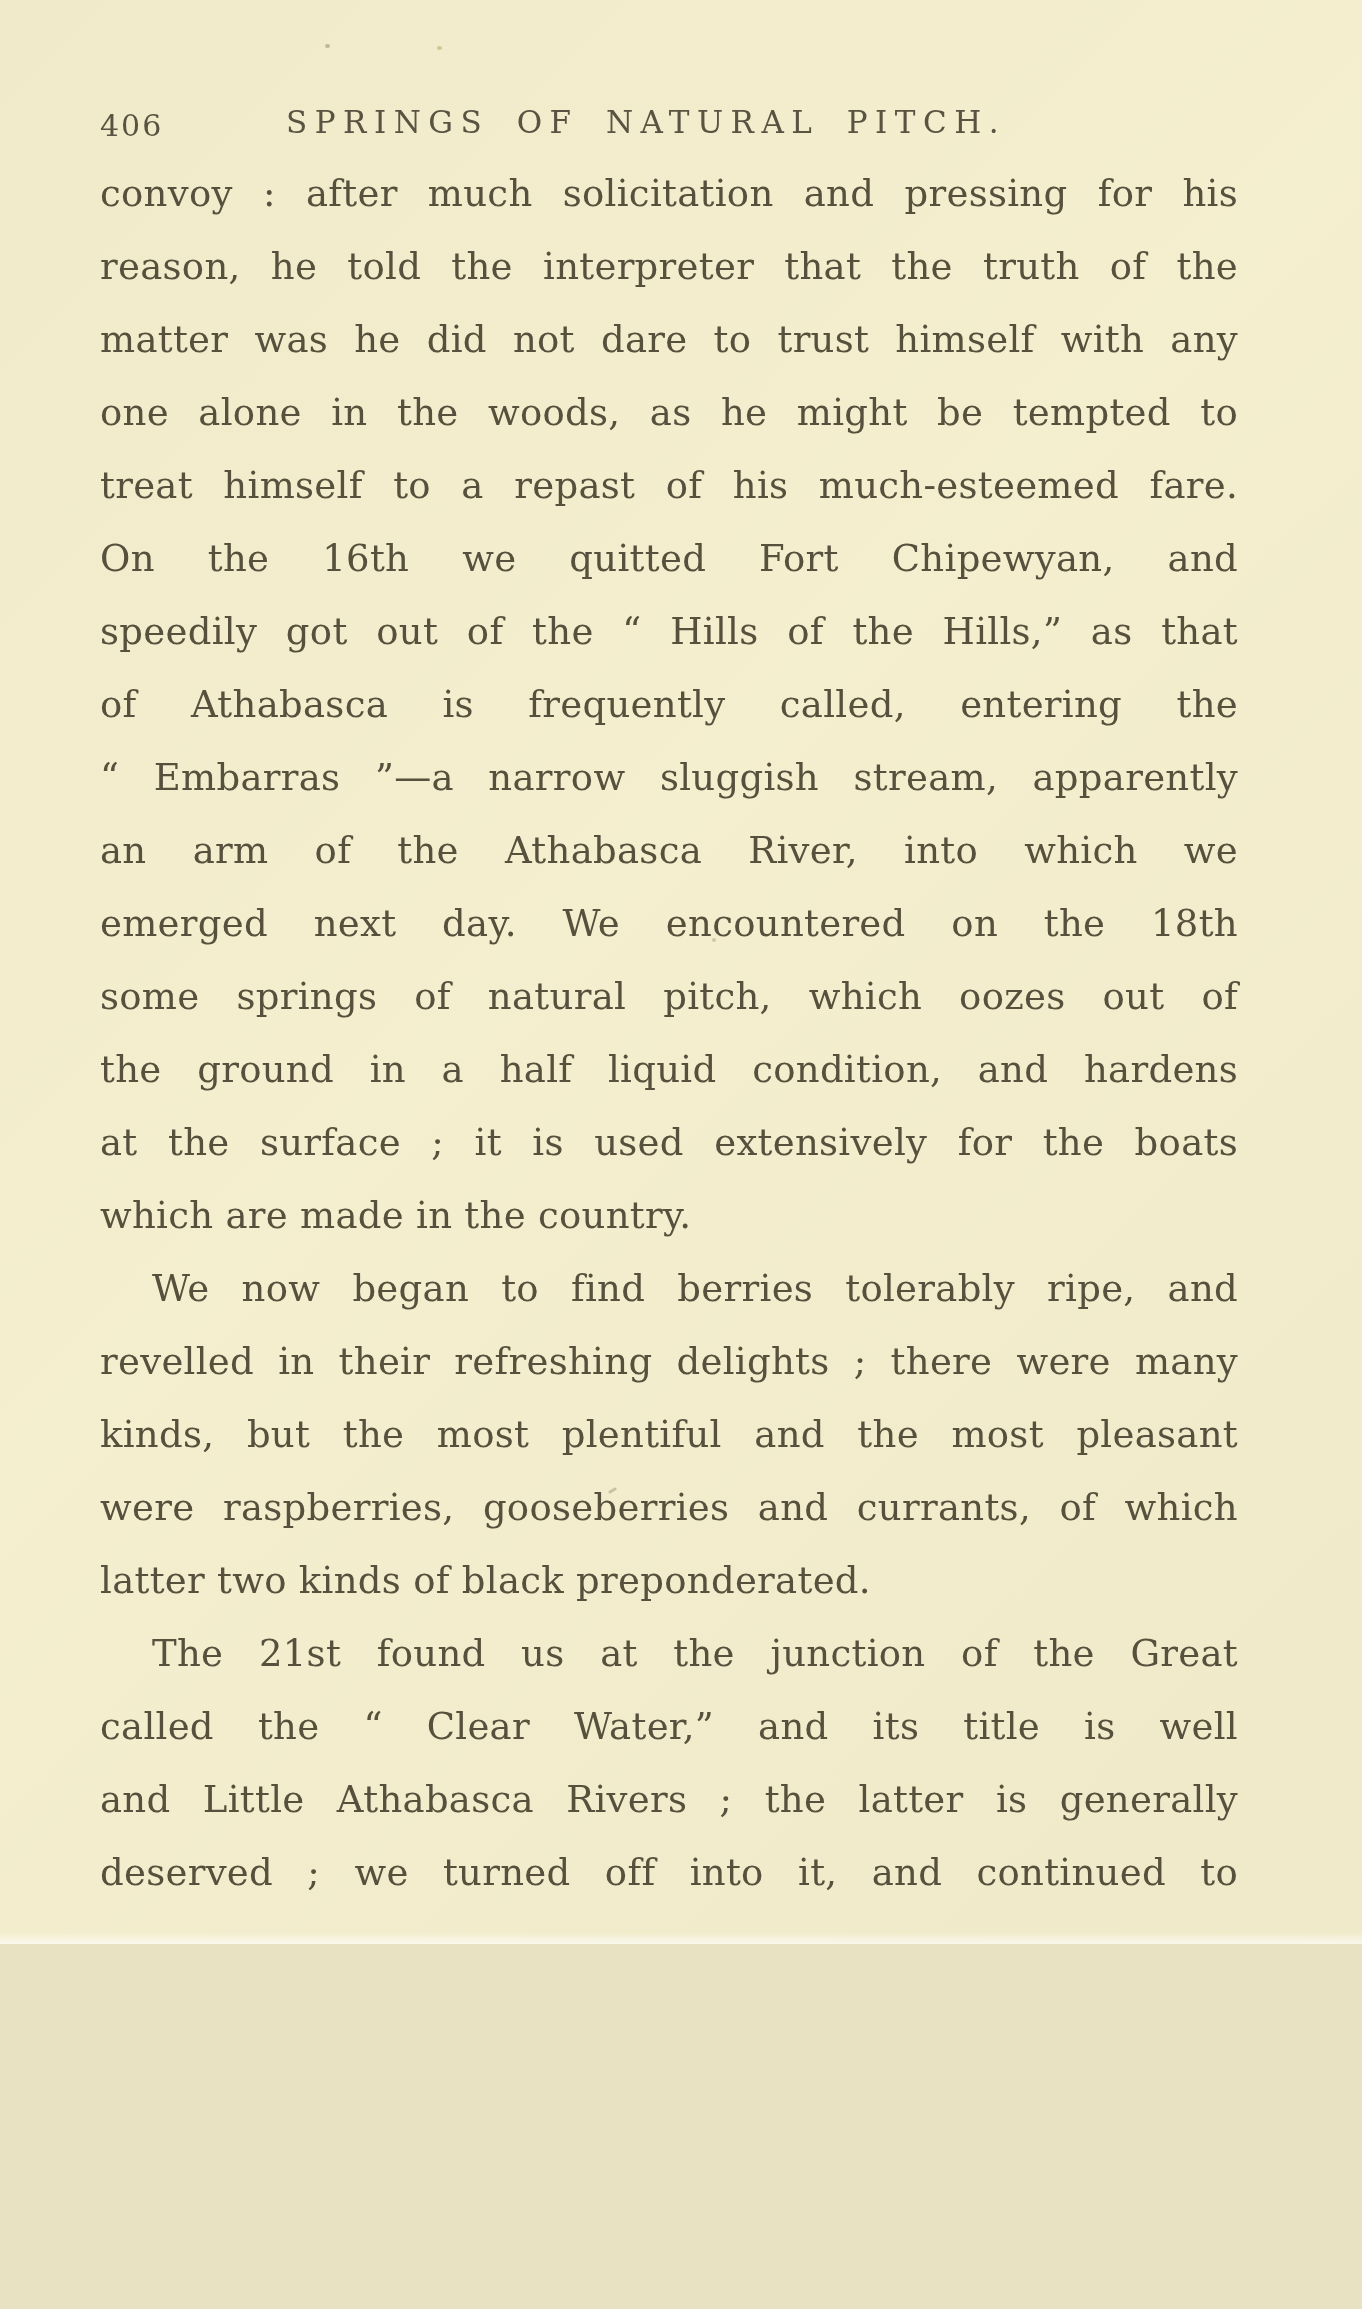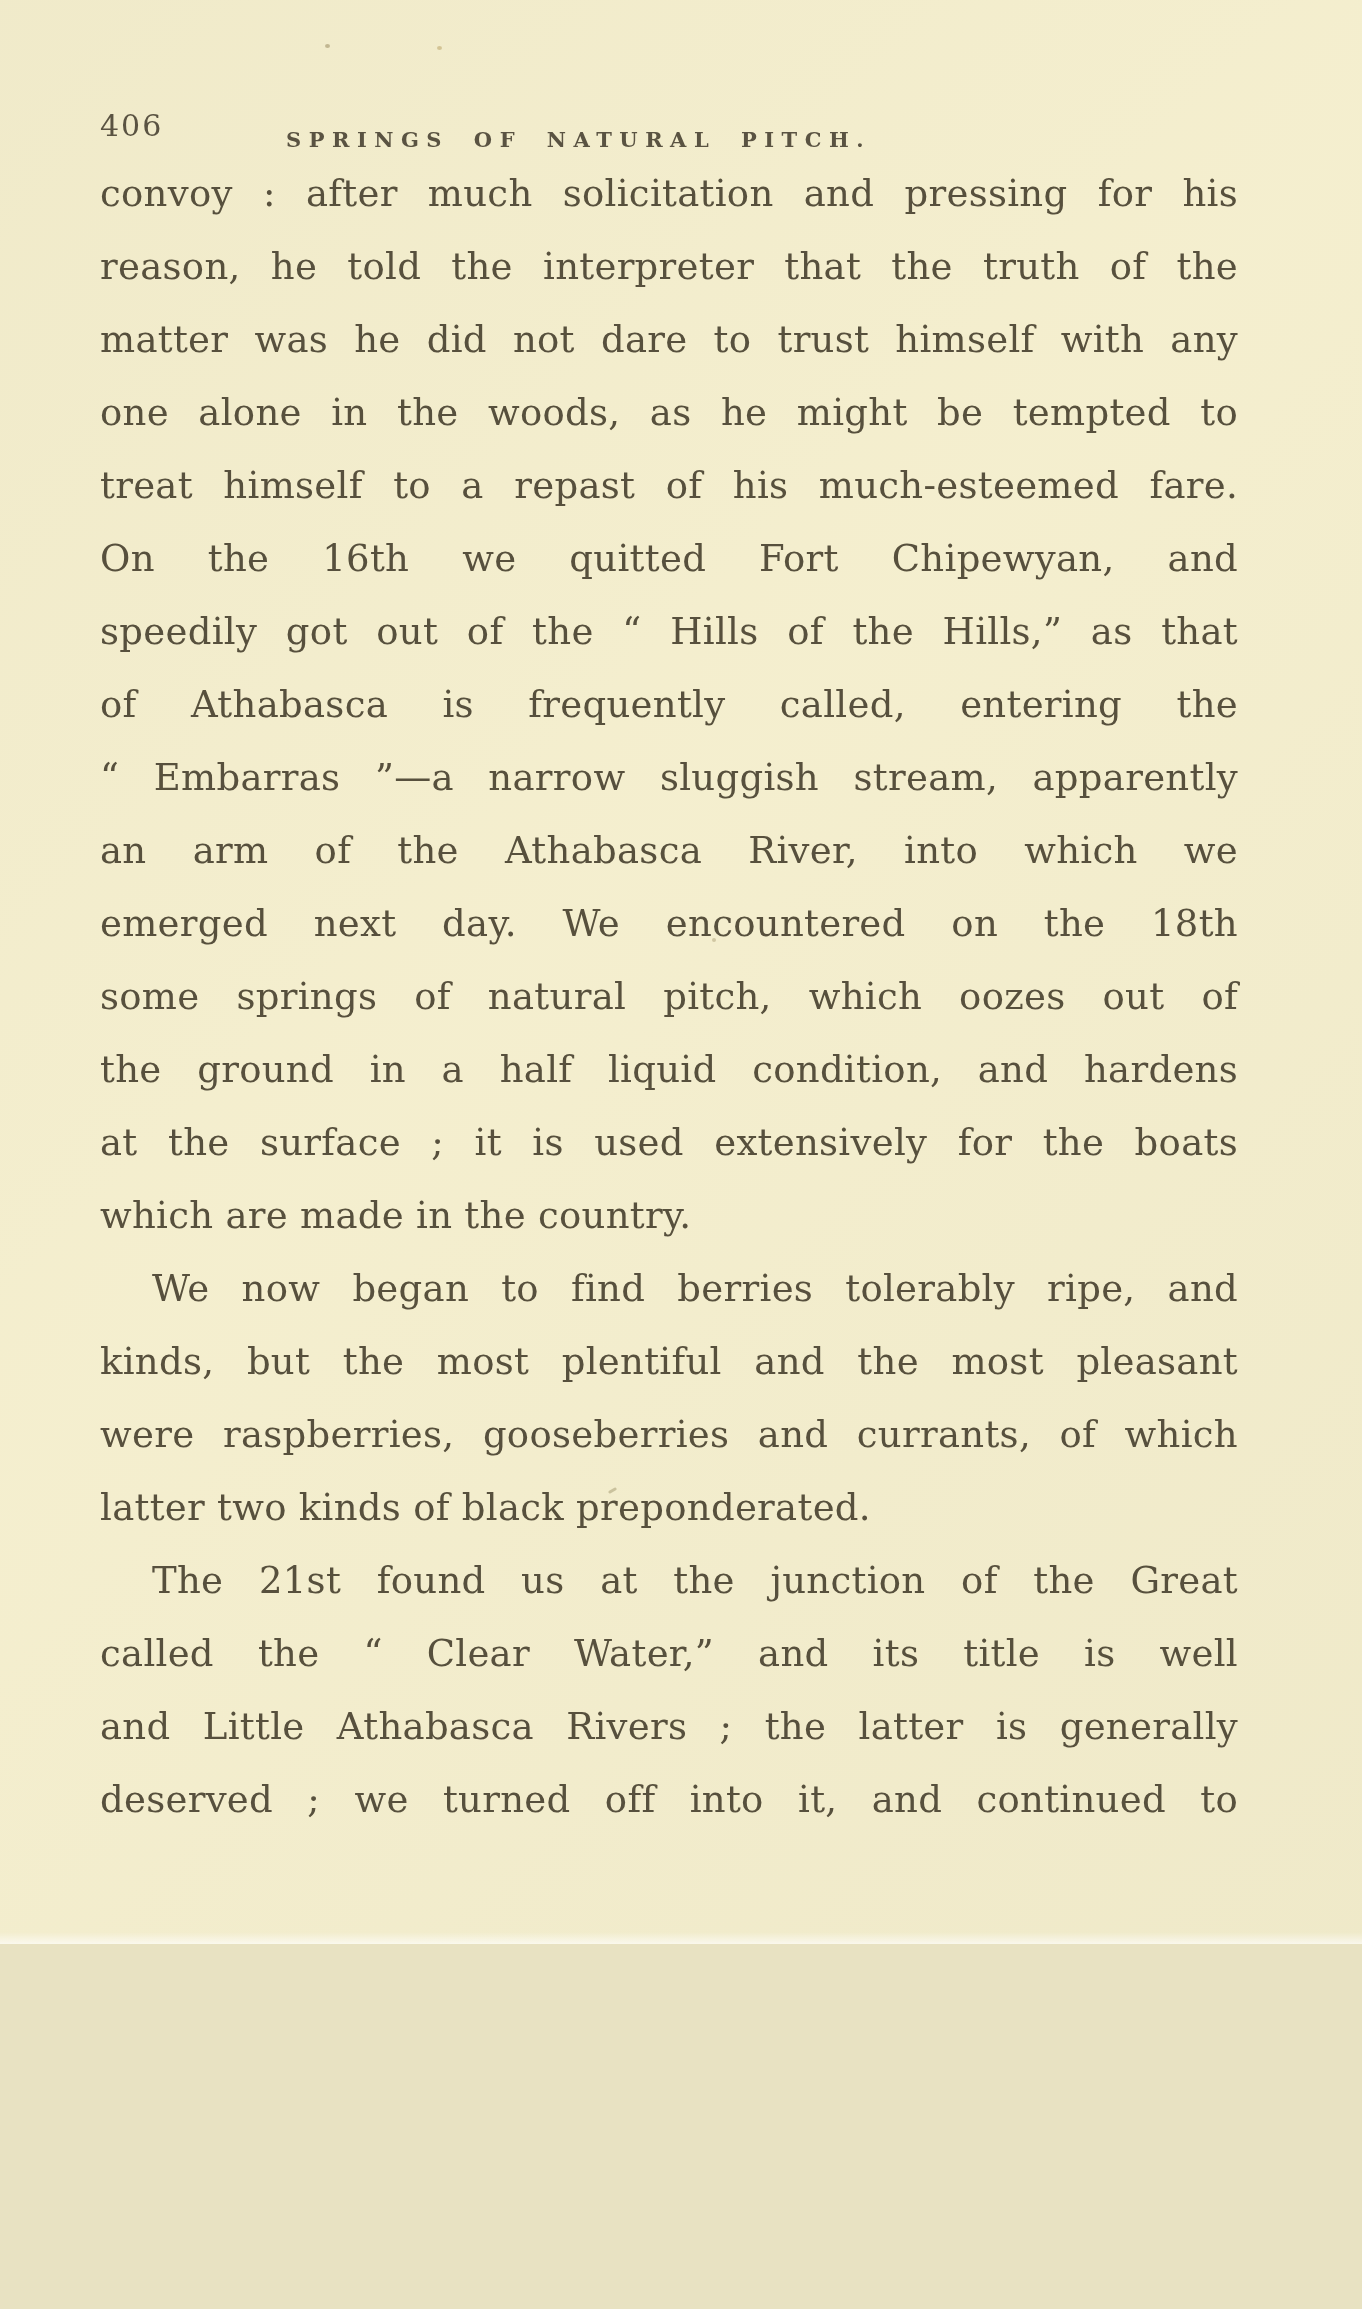--- a/index.html
+++ b/index.html
@@ -26,24 +26,23 @@
   }
   .running-head{
     position:absolute;
     top:104px;left:100px;right:100px;height:44px;
   }
   .page-number{
     position:absolute;left:0;top:4px;
     font-size:30px;letter-spacing:2px;color:#5a5342;
   }
   .head-title{
-    position:absolute;left:186px;top:23px;
-    font-size:21px;letter-spacing:7.5px;word-spacing:10px;
+    position:absolute;left:186px;top:0;
+    font-size:31px;letter-spacing:7.5px;word-spacing:10px;
     color:#5a5342;
-    font-weight:bold;
   }
   .body-block{
     position:absolute;
     left:100px;top:157px;width:1138px;
   }
   .line{
     font-size:37px;
     line-height:73px;
     text-align:justify;
     text-align-last:justify;
@@ -82,20 +81,21 @@
       <div class="line">speedily got out of the “ Hills of the Hills,” as that</div>
       <div class="line">of Athabasca is frequently called, entering the</div>
       <div class="line">“ Embarras ”—a narrow sluggish stream, apparently</div>
       <div class="line">an arm of the Athabasca River, into which we</div>
       <div class="line">emerged next day. We encountered on the 18th</div>
       <div class="line">some springs of natural pitch, which oozes out of</div>
       <div class="line">the ground in a half liquid condition, and hardens</div>
       <div class="line">at the surface ; it is used extensively for the boats</div>
       <div class="line ragged">which are made in the country.</div>
       <div class="line indent">We now began to find berries tolerably ripe, and</div>
+      <div class="line">revelled in their refreshing delights ; there were many</div>
       <div class="line">kinds, but the most plentiful and the most pleasant</div>
       <div class="line">were raspberries, gooseberries and currants, of which</div>
       <div class="line ragged">latter two kinds of black preponderated.</div>
       <div class="line indent">The 21st found us at the junction of the Great</div>
       <div class="line">called the “ Clear Water,” and its title is well</div>
       <div class="line">and Little Athabasca Rivers ; the latter is generally</div>
       <div class="line">deserved ; we turned off into it, and continued to</div>
     </div>
 
   <span class="speck s1"></span>

